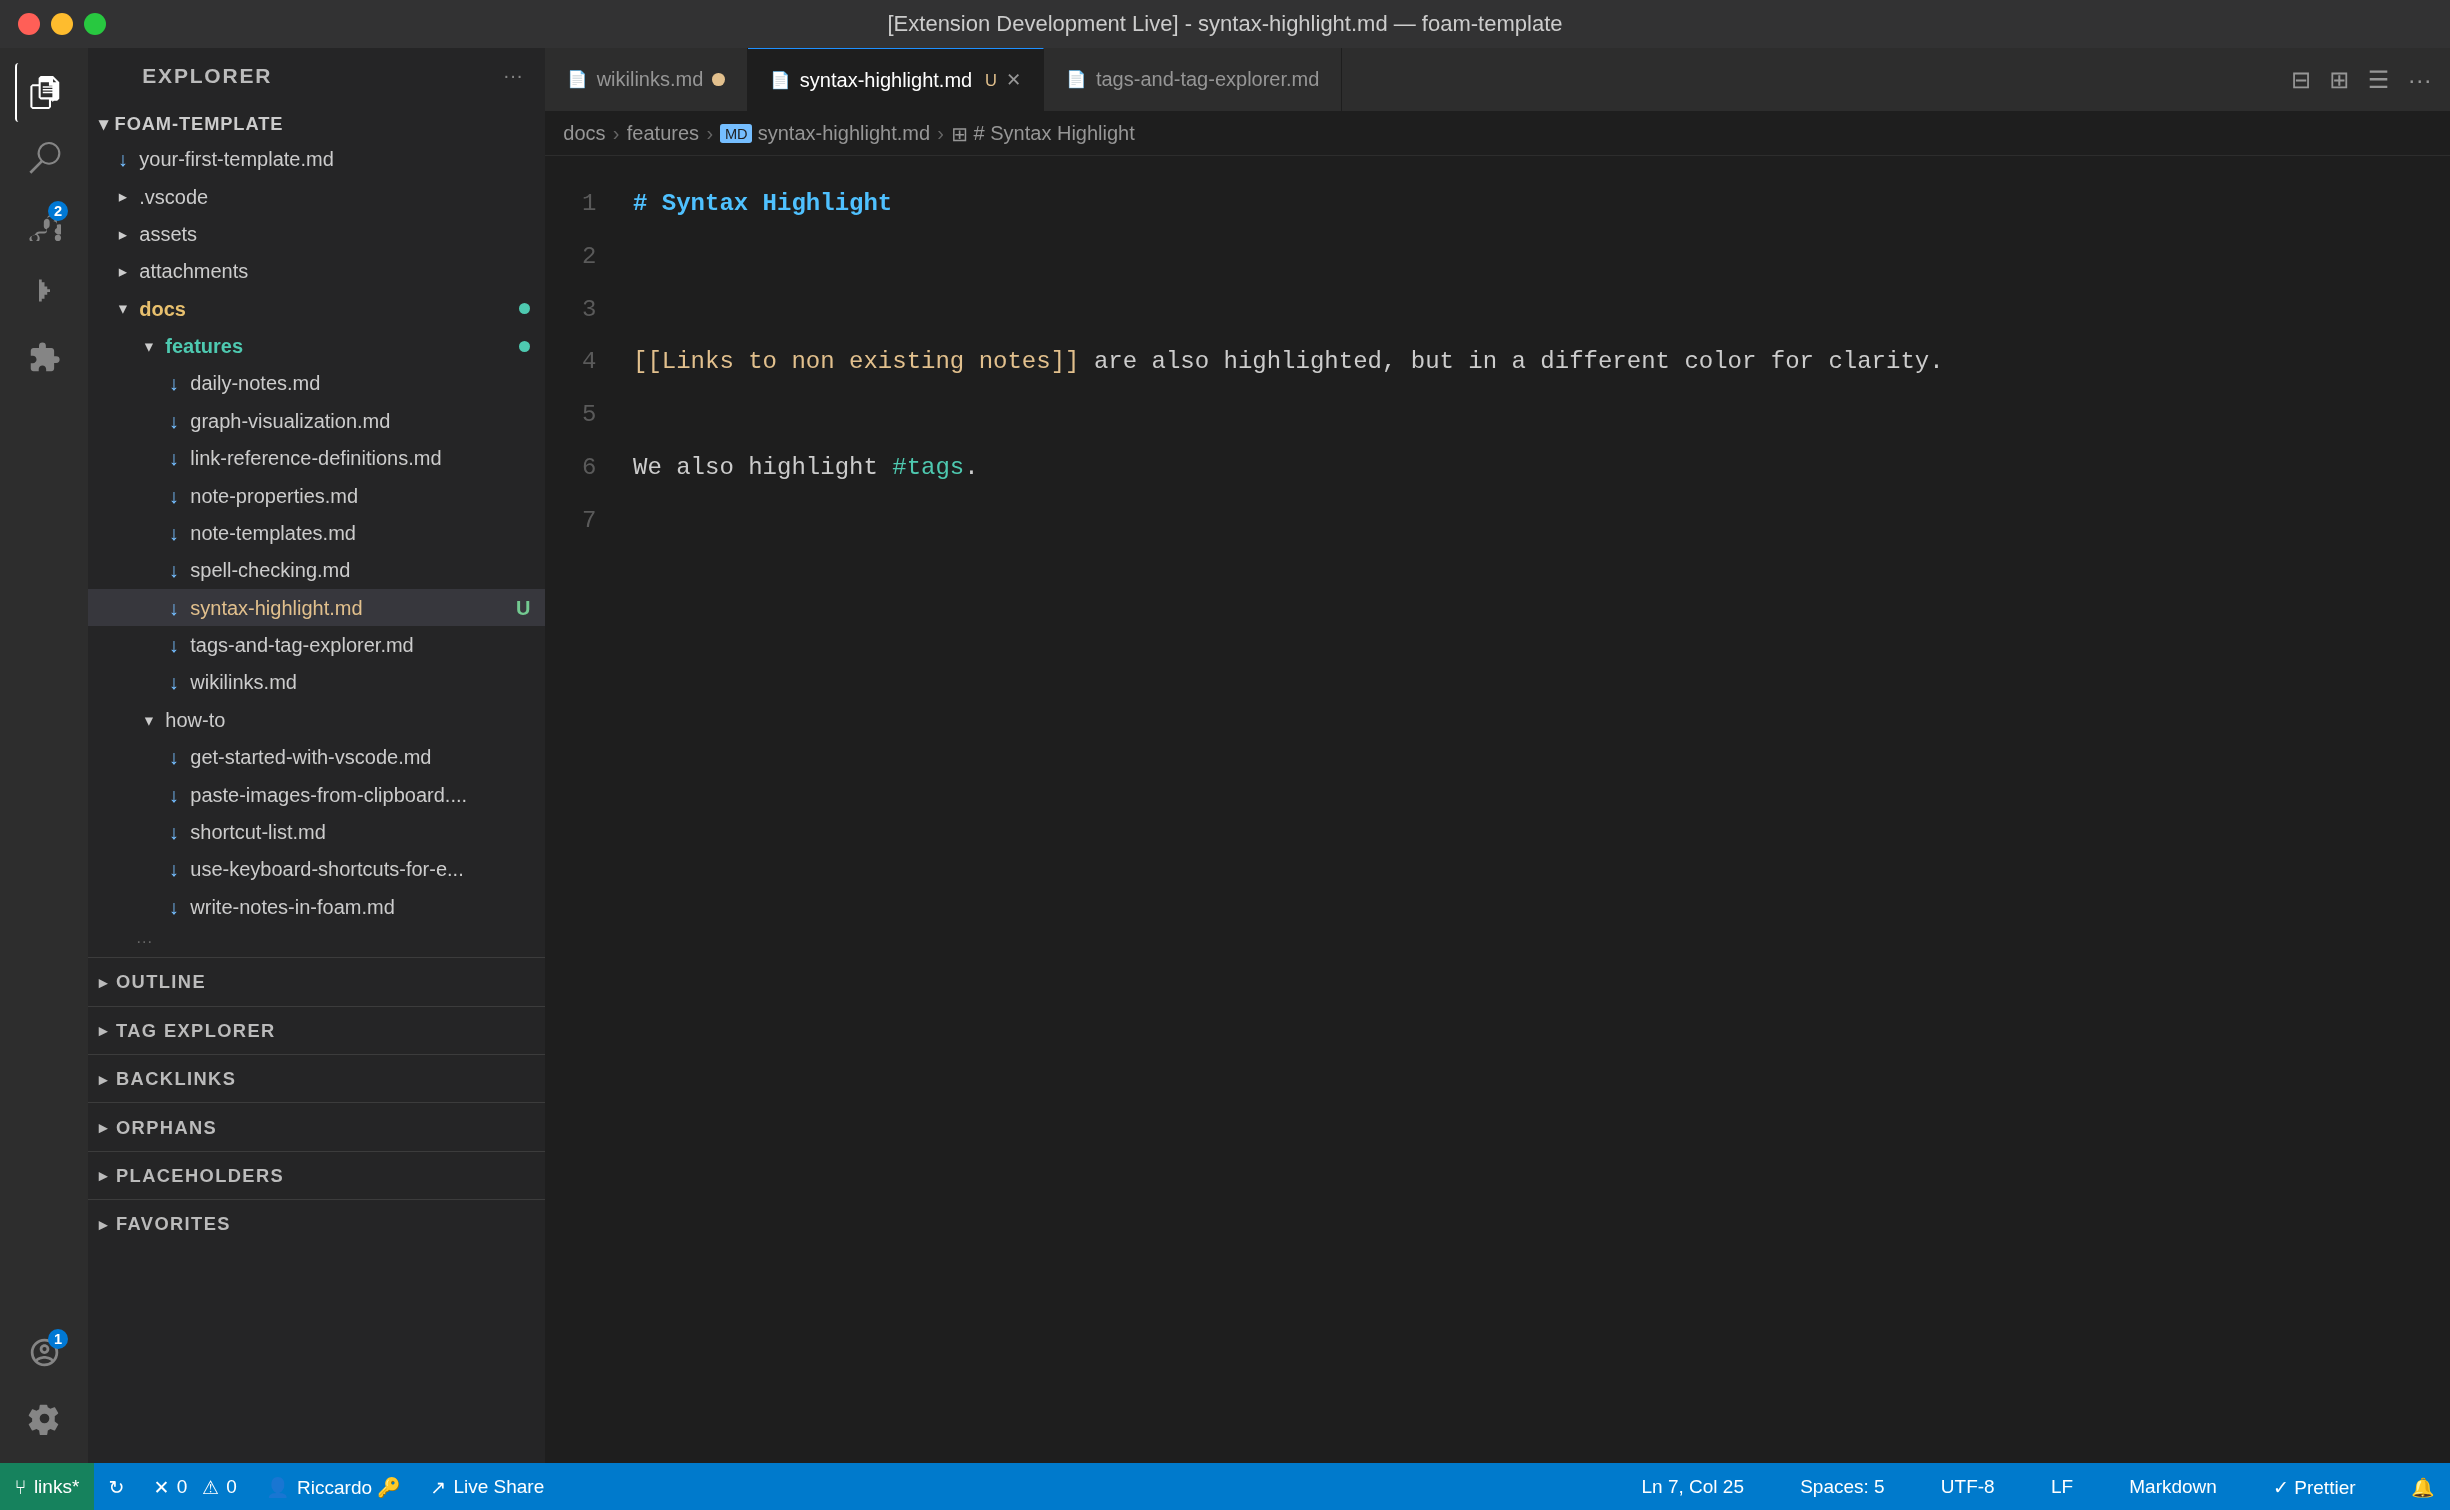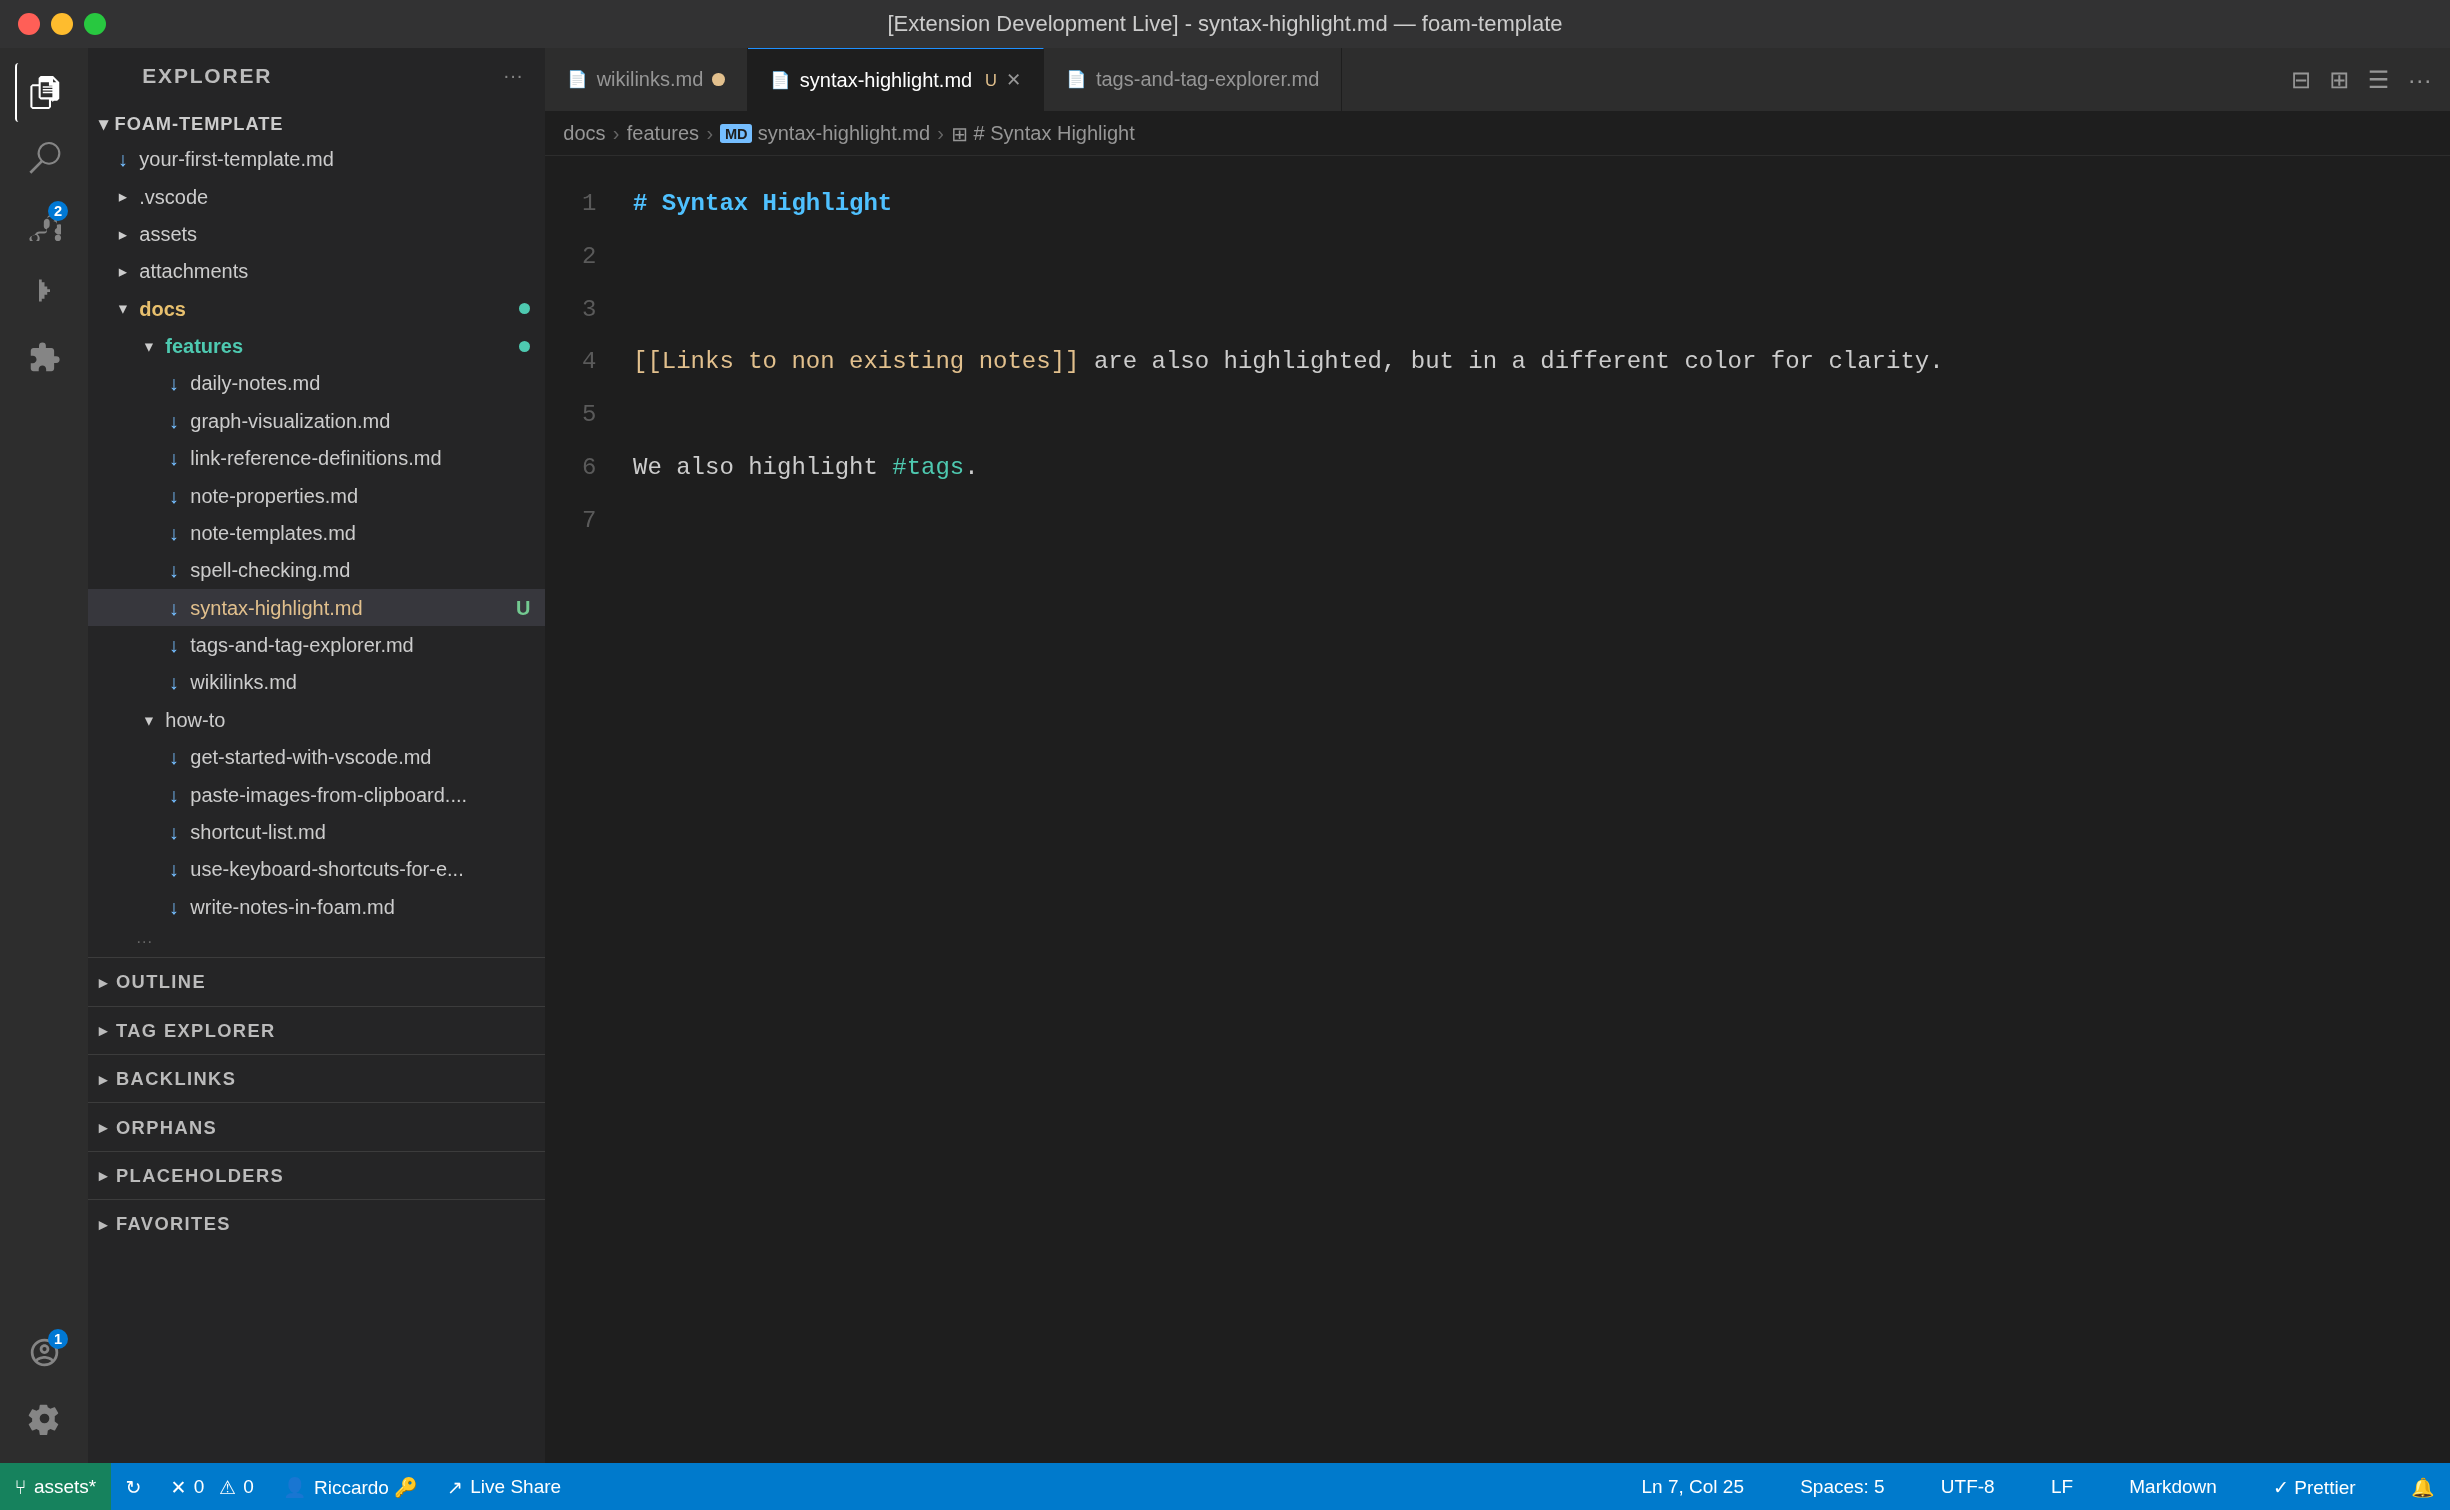--- a/index.html
+++ b/index.html
@@ -309,21 +309,21 @@
       height: 44px;
       gap: 7.3px;
     }
     .breadcrumb-sep { color: #666; }
     .breadcrumb-icon {
       background: #75beff;
       color: #1e1e1e;
       font-size: 14.6px;
       padding: 1.8px 4.6px;
       border-radius: 2.7px;
-      font-weight: bold;
+      font-weight: normal;
     }
 
     
     .editor-content {
       flex: 1;
       overflow: auto;
       display: flex;
       background: #1e1e1e;
     }
     .line-numbers {
@@ -694,21 +694,21 @@
       </div>
     </div>
   </div>
 </div>
 
 <div class="status-bar">
   <div class="status-left">
 
     <div class="status-item status-git">
       <span style="font-size:20px;">⑂</span>
-      <span>assets*</span>
+      <span>links*</span>
     </div>
 
     <div class="status-item">
       <span>↻</span>
     </div>
 
     <div class="status-item">
       <span>✕</span>
       <span>0</span>
       <span style="margin-left:7.3px;">⚠</span>

